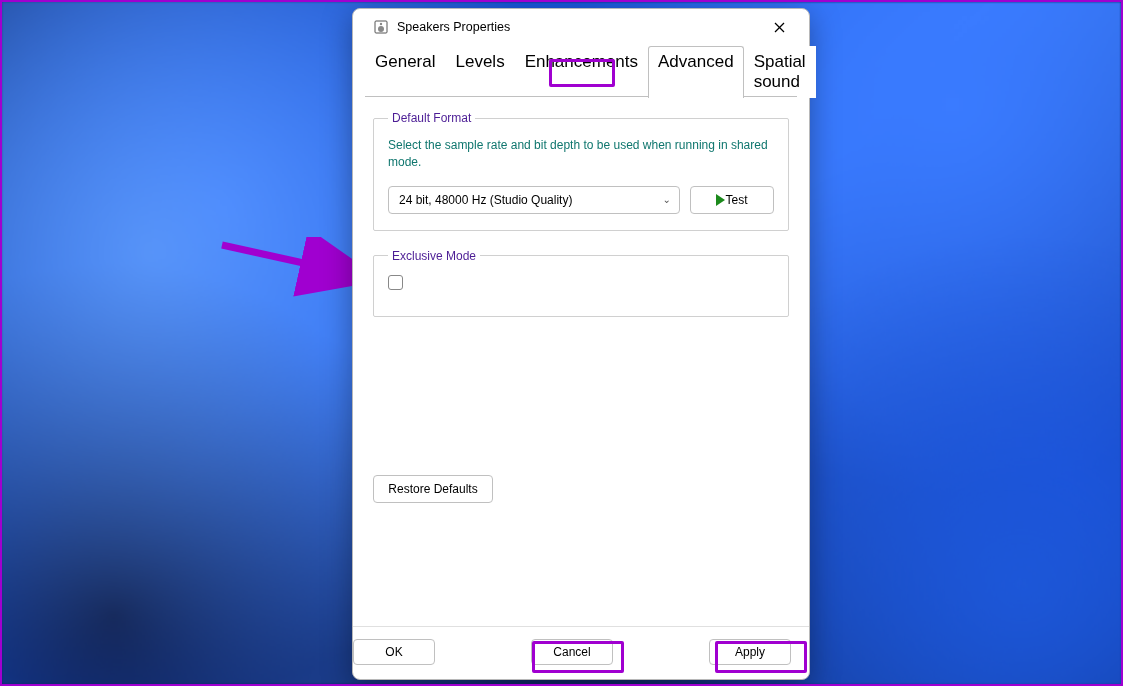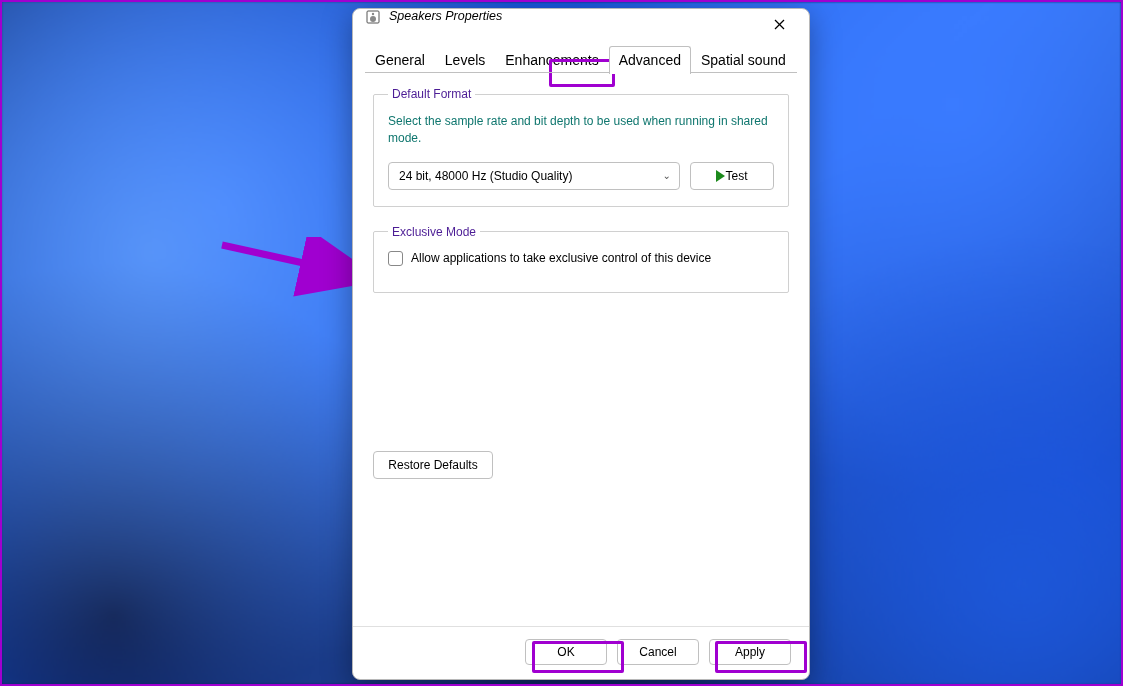--- a/index.html
+++ b/index.html
@@ -45,22 +45,22 @@
     background: #ffffff;
     border: 1px solid #b8b8b8;
     border-radius: 8px;
     box-shadow: 0 8px 30px rgba(0,0,0,0.35);
     display: flex;
     flex-direction: column;
   }
   .titlebar {
     height: 36px;
     display: flex;
-    padding: 0 8px 0 12px;
-    font-style: italic;
+    align-items: center;
+    padding: 0 8px 0 20px;
   }
   .titlebar .icon {
     width: 16px; height: 16px;
     margin-right: 8px;
     display:flex; align-items:center; justify-content:center;
   }
   .titlebar .title { font-size: 12.5px; color:#000; }
   .titlebar .spacer { flex: 1; }
   .close-btn {
     width: 44px; height: 30px;
@@ -71,21 +71,21 @@
 
   .tabs {
     display:flex;
     padding: 0 12px;
     gap: 0;
     border-bottom: none;
     position: relative;
   }
   .tab {
     padding: 5px 9px 6px 9px;
-    font-size: 14px;
+    font-size: 17px;
     color:#000;
     border: 1px solid transparent;
     border-bottom: none;
     cursor:pointer;
     position:relative;
     top:1px;
     background:#fff;
   }
   .tab.active {
     border-color:#c0c0c0;
@@ -177,21 +177,21 @@
     border-radius:4px;
     background:#fff;
     font-size:12px;
     cursor:pointer;
   }
 
   .bottom-bar {
     border-top: 1px solid #e0e0e0;
     padding: 12px 18px 14px 0;
     display:flex;
-    justify-content:flex-end;
+    justify-content:space-between;
     gap:10px;
   }
   .dlg-btn {
     width:82px; height:26px;
     border:1px solid #c0c0c0;
     border-radius:4px;
     background:#fff;
     font-size:12px;
     cursor:pointer;
   }
@@ -259,21 +259,20 @@
           <span class="play-tri"></span>
           <span>Test</span>
         </button>
       </div>
     </fieldset>
 
     <fieldset>
       <legend>Exclusive Mode</legend>
       <div class="check-row">
         <div class="chk"></div>
-        <span>Allow applications to take exclusive control of this device</span>
       </div>
     </fieldset>
 
     <button class="restore-btn">Restore Defaults</button>
 
   </div>
 
   <div class="bottom-bar">
     <button class="dlg-btn" id="ok-btn">OK</button>
     <button class="dlg-btn">Cancel</button>

